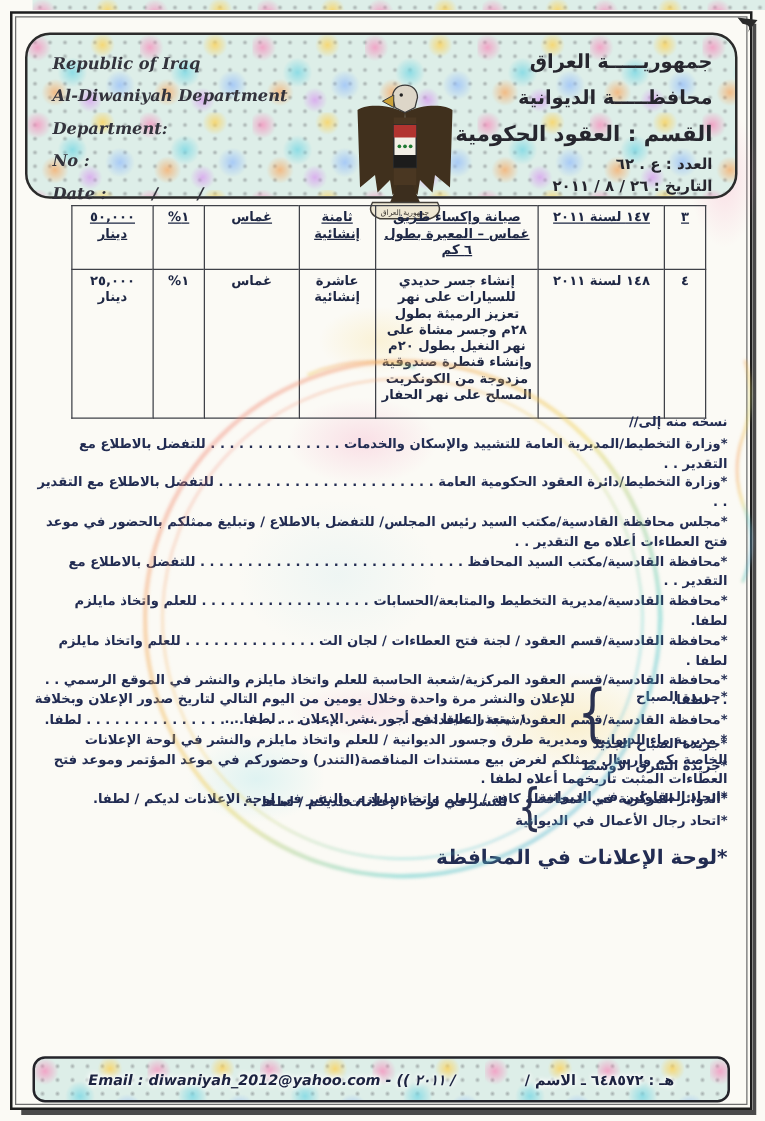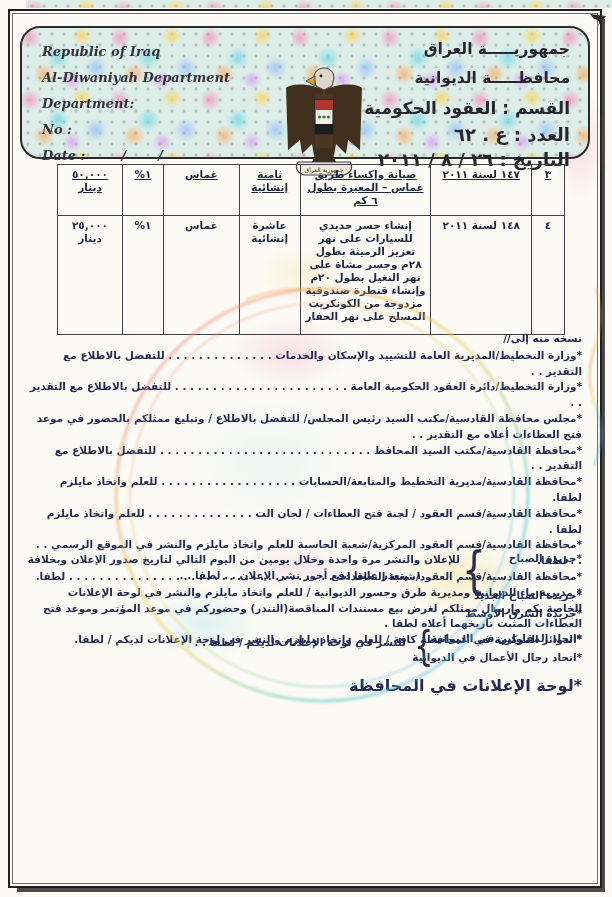--- a/index.html
+++ b/index.html
@@ -30,21 +30,21 @@
 
   
   .header-box{position:absolute;left:20px;right:22px;top:26px;height:133px;border:2px solid #2b2b2b;
               border-radius:20px;box-sizing:border-box;}
   .hdr-en{position:absolute;left:20px;top:16px;font-family:"DejaVu Serif",serif;font-style:italic;
           font-weight:700;font-size:13px;color:#33333c;}
   .hdr-en div{margin-bottom:11px;white-space:pre;}
   .hdr-ar{position:absolute;right:18px;top:12px;text-align:right;direction:rtl;color:#26262e;}
   .hdr-ar .big{font-size:15.5px;font-weight:700;margin-bottom:11px;}
   .hdr-ar .mid{font-size:17px;font-weight:700;margin-bottom:6px;}
-  .hdr-ar .sml{font-size:18px;font-weight:700;margin-bottom:4px;}
+  .hdr-ar .sml{font-size:12px;font-weight:700;margin-bottom:4px;}
   .emblem{position:absolute;left:256px;top:34px;width:92px;height:122px;}
 
   
   table.bids{position:absolute;left:57px;top:164px;width:508px;border-collapse:collapse;
              direction:rtl;color:#1d2643;}
   table.bids td{border:1px solid #3f4148;vertical-align:top;font-weight:700;font-size:10.5px;
                 text-align:center;padding:3px 3px;line-height:13px;}
   td.c-seq{padding-top:10px;}
   td.c-tender{padding:4px 13px;}
   td.c-pct{padding-top:14px;}
@@ -231,14 +231,18 @@
         </filter>
     </defs>
     <g filter="url(#soft)" fill="none" stroke="url(#rb)">
       <circle cx="322" cy="495" r="206" stroke-width="3.5" opacity=".45"></circle>
       <circle cx="322" cy="495" r="192" stroke-width="2" opacity=".35"></circle>
       <path d="M596 288 q9 32 -2 62 q-10 30 3 60 q9 26 -3 56" stroke-width="2.5" opacity=".45"></path>
       <path d="M246 300 q40 -18 86 -6" stroke-width="2.5" opacity=".4"></path>
     </g>
   </svg>
 
+  <div class="footer-box speckle">
+    <span class="f-en" dir="ltr">Email : diwaniyah_2012@yahoo.com - (( ٢٠١١ /</span>
+    <span class="f-ar" dir="rtl">هـ : ٦٤٨٥٧٢ ـ الاسم /</span>
+  </div>
 
 </div>
 
 </body></html>

